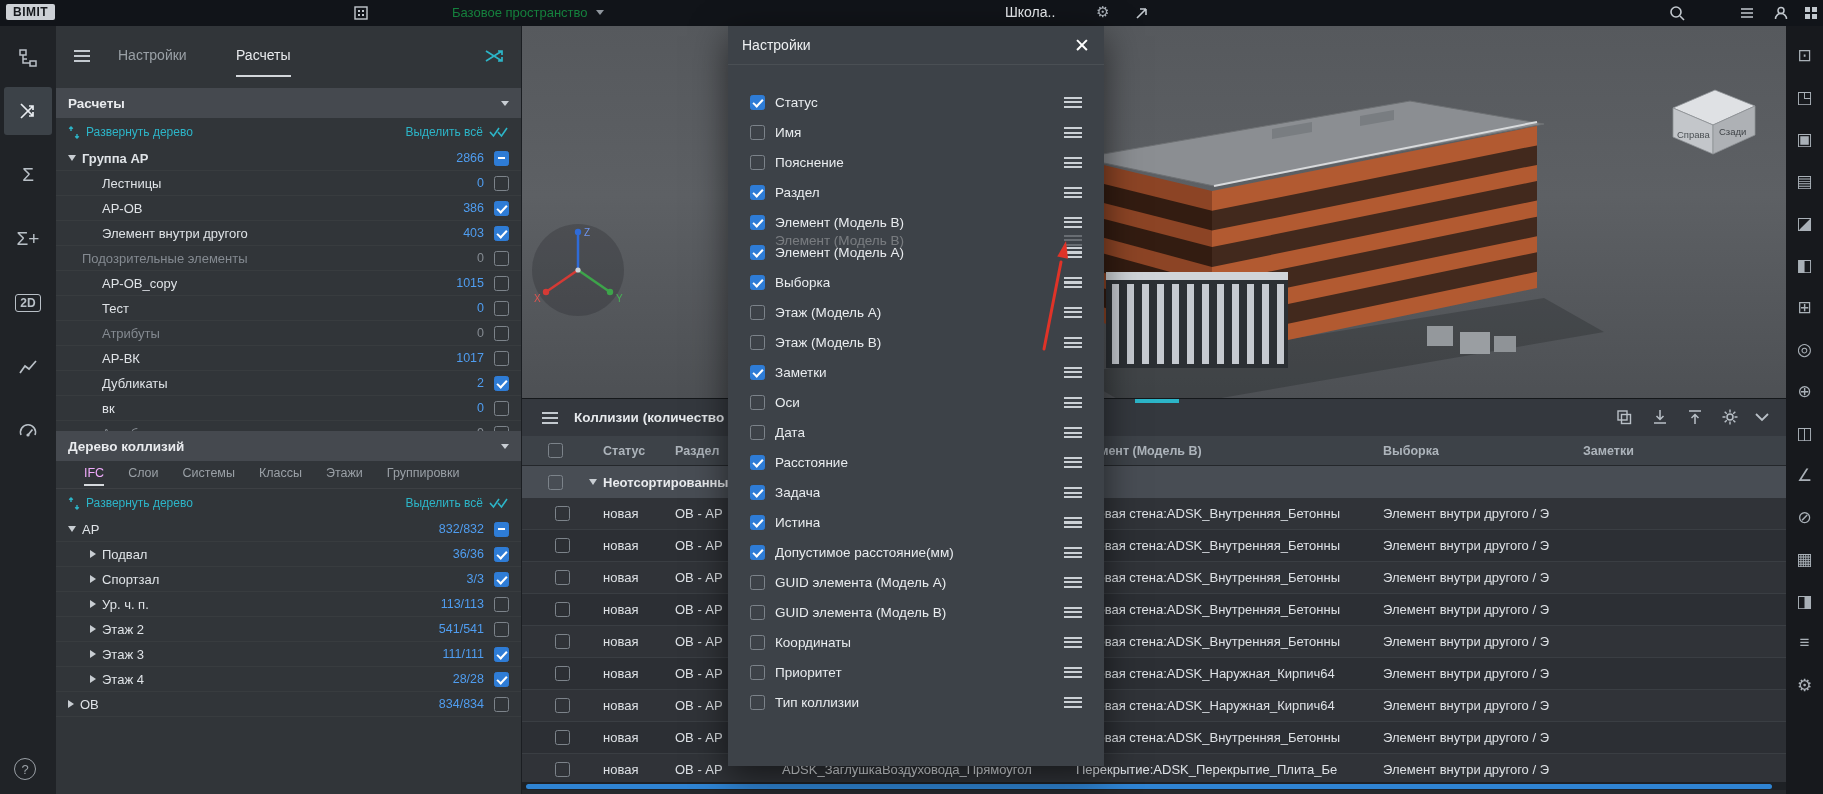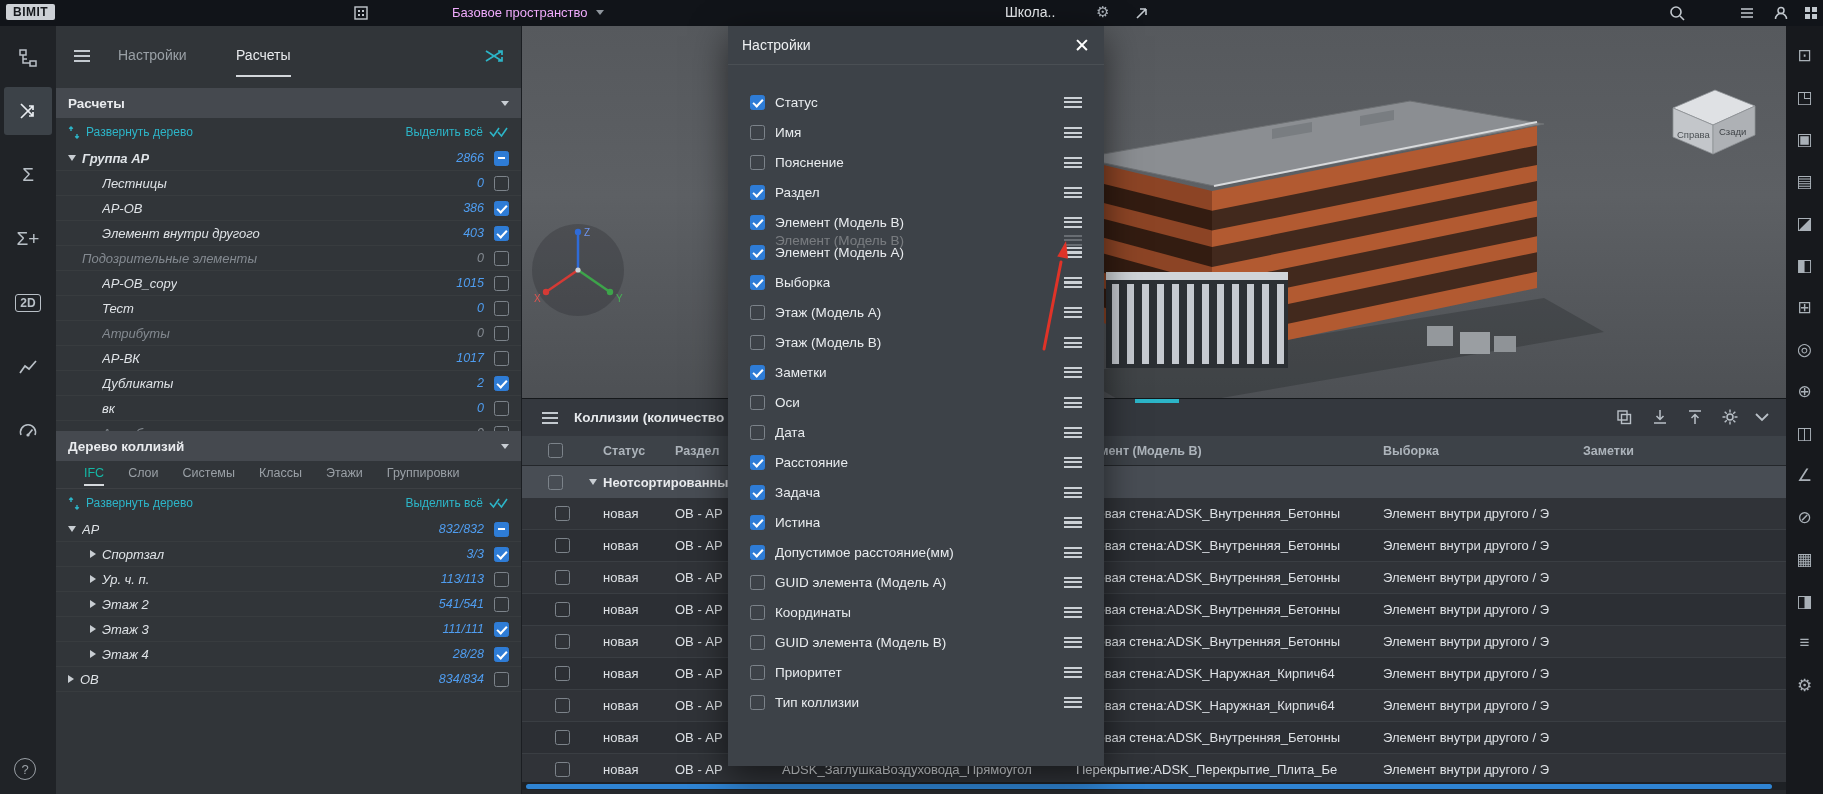--- a/index.html
+++ b/index.html
@@ -5,21 +5,21 @@
   * { margin:0; padding:0; box-sizing:border-box; }
   html,body { width:1823px; height:794px; overflow:hidden; background:#26292d;
     font-family:"Liberation Sans", sans-serif; position:relative; }
 
   
   .topbar { position:absolute; left:0; top:0; width:1823px; height:26px; background:#111419; z-index:40; }
   .topbar > * { position:absolute; }
   .logo-badge { left:6px; top:4px; background:#ccd0d5; color:#15181c; font-weight:bold; font-size:12px;
     padding:1px 7px; border-radius:2px; letter-spacing:.5px; }
   .tb-svg { top:4px; color:#c2c8ce; }
-  .workspace { left:452px; top:5px; color:#f0abfc; font-size:13px; display:flex; align-items:center; gap:8px; }
+  .workspace { left:452px; top:5px; color:#15803d; font-size:13px; display:flex; align-items:center; gap:8px; }
   .chev-down { width:0; height:0; border-left:4px solid transparent; border-right:4px solid transparent;
     border-top:5px solid #8f969d; display:inline-block; }
   .project { left:1005px; top:4px; color:#e9ecef; font-size:14px; }
   .tb-gear { left:1096px; top:3px; color:#aab1b8; font-size:15px; }
 
   
   .rail { position:absolute; left:0; top:26px; width:56px; bottom:0; background:#202327; z-index:30; }
   .rail-item { position:absolute; left:4px; width:48px; height:48px; display:flex; align-items:center;
     justify-content:center; border-radius:3px; color:#b9c0c7; font-size:19px; }
   .rail-item.active { background:#3c4248; color:#e9edf1; }
@@ -38,37 +38,37 @@
   .mtab.t1 { left:180px; color:#e8eaed; border-bottom:2px solid #d3d7db; }
   .shuffle { position:absolute; left:428px; top:20px; }
   .sec-header { height:30px; background:#45494f; display:flex; align-items:center; padding:0 12px;
     font-size:13.5px; font-weight:bold; color:#e9ebee; }
   .sec-header .chev-down { margin-left:auto; border-top-color:#c9ced4; }
   .tree-controls { height:28px; display:flex; align-items:center; color:#2cb5c8; font-size:12px; padding:0 12px; gap:6px; }
   .tree-controls .spacer { flex:1; }
   .tree-wrap { overflow:hidden; }
   #calc-tree { height:285px; }
   .trow { display:flex; align-items:center; height:25px; font-size:13px; color:#dfe3e7;
-    border-bottom:1px solid rgba(255,255,255,.035);font-style:italic; }
+    border-bottom:1px solid rgba(255,255,255,.035); }
   .trow.bold .tlabel { font-weight:bold; }
   .trow.dim .tlabel, .trow.dim .tcount { color:#848a91; }
   .tlabel { white-space:nowrap; overflow:hidden; }
   .tcount { margin-left:auto; color:#4f9df0; font-size:12.5px; white-space:nowrap; }
   .caret { width:0; height:0; margin-right:6px; flex:none; }
   .caret.down { border-left:4.5px solid transparent; border-right:4.5px solid transparent; border-top:6px solid #c8cdd2; }
   .caret.right { border-top:4.5px solid transparent; border-bottom:4.5px solid transparent; border-left:6px solid #c8cdd2; }
   .cbx { width:15px; height:15px; border:1.6px solid #7c838a; border-radius:2.5px; position:relative; flex:none; display:inline-block; }
   .trow .cbx { margin:0 12px 0 10px; }
   .cbx.c, .cbx.i { background:#2e7cd6; border-color:#2e7cd6; }
   .cbx.c::after { content:""; position:absolute; left:4px; top:1px; width:4px; height:8px;
     border:solid #fff; border-width:0 2px 2px 0; transform:rotate(43deg); }
   .cbx.i::after { content:""; position:absolute; left:2.5px; top:5px; width:7px; height:2.2px; background:#fff; }
   .ctabs { height:28px; display:flex; align-items:flex-start; gap:24px; padding:5px 0 0 28px;
     border-bottom:1px solid rgba(255,255,255,.06); font-size:12.5px; color:#9aa0a6; }
-  .ctab.active { color:#14b8a6; border-bottom:2px solid #d5d9dd; padding-bottom:4px; }
+  .ctab.active { color:#f0abfc; border-bottom:2px solid #d5d9dd; padding-bottom:4px; }
 
   
   .viewport { position:absolute; left:522px; top:26px; width:1264px; height:376px;
     background:linear-gradient(180deg,#56595d 0%,#5d6064 45%,#4d5054 100%); overflow:hidden; }
 
   
   .table-panel { position:absolute; left:522px; top:398px; width:1264px; height:392px; background:#ef4444; overflow:hidden; }
   .tbl-header { position:relative; height:38px; background:#34383e; border-top:1px solid #15181b; }
   .tbl-header .burger { position:absolute; left:20px; top:13px; }
   .tbl-title { position:absolute; left:52px; top:11px; font-size:13.5px; font-weight:bold; color:#e6e9ec; white-space:nowrap; }
@@ -314,20 +314,26 @@
   </div>
   <div class="tree-wrap" id="collision-tree">
       <div class="trow" style="padding-left: 12px;">
         <span class="caret down"></span>
         <span class="tlabel">АР</span>
         <span class="tcount">832/832</span>
         <span class="cbx i"></span>
       </div>
       <div class="trow" style="padding-left: 34px;">
         <span class="caret right"></span>
+        <span class="tlabel">Подвал</span>
+        <span class="tcount">36/36</span>
+        <span class="cbx c"></span>
+      </div>
+      <div class="trow" style="padding-left: 34px;">
+        <span class="caret right"></span>
         <span class="tlabel">Спортзал</span>
         <span class="tcount">3/3</span>
         <span class="cbx c"></span>
       </div>
       <div class="trow" style="padding-left: 34px;">
         <span class="caret right"></span>
         <span class="tlabel">Ур. ч. п.</span>
         <span class="tcount">113/113</span>
         <span class="cbx"></span>
       </div>
@@ -707,26 +713,26 @@
         <span class="mlabel">Допустимое расстояние(мм)</span>
         <span class="hnd"></span>
       </div>
       <div class="mrow">
         <span class="cbx"></span>
         <span class="mlabel">GUID элемента (Модель A)</span>
         <span class="hnd"></span>
       </div>
       <div class="mrow">
         <span class="cbx"></span>
+        <span class="mlabel">GUID элемента (Модель B)</span>
+        <span class="hnd"></span>
+      </div>
+      <div class="mrow">
+        <span class="cbx"></span>
         <span class="mlabel">Координаты</span>
-        <span class="hnd"></span>
-      </div>
-      <div class="mrow">
-        <span class="cbx"></span>
-        <span class="mlabel">GUID элемента (Модель B)</span>
         <span class="hnd"></span>
       </div>
       <div class="mrow">
         <span class="cbx"></span>
         <span class="mlabel">Приоритет</span>
         <span class="hnd"></span>
       </div>
       <div class="mrow">
         <span class="cbx"></span>
         <span class="mlabel">Тип коллизии</span>

